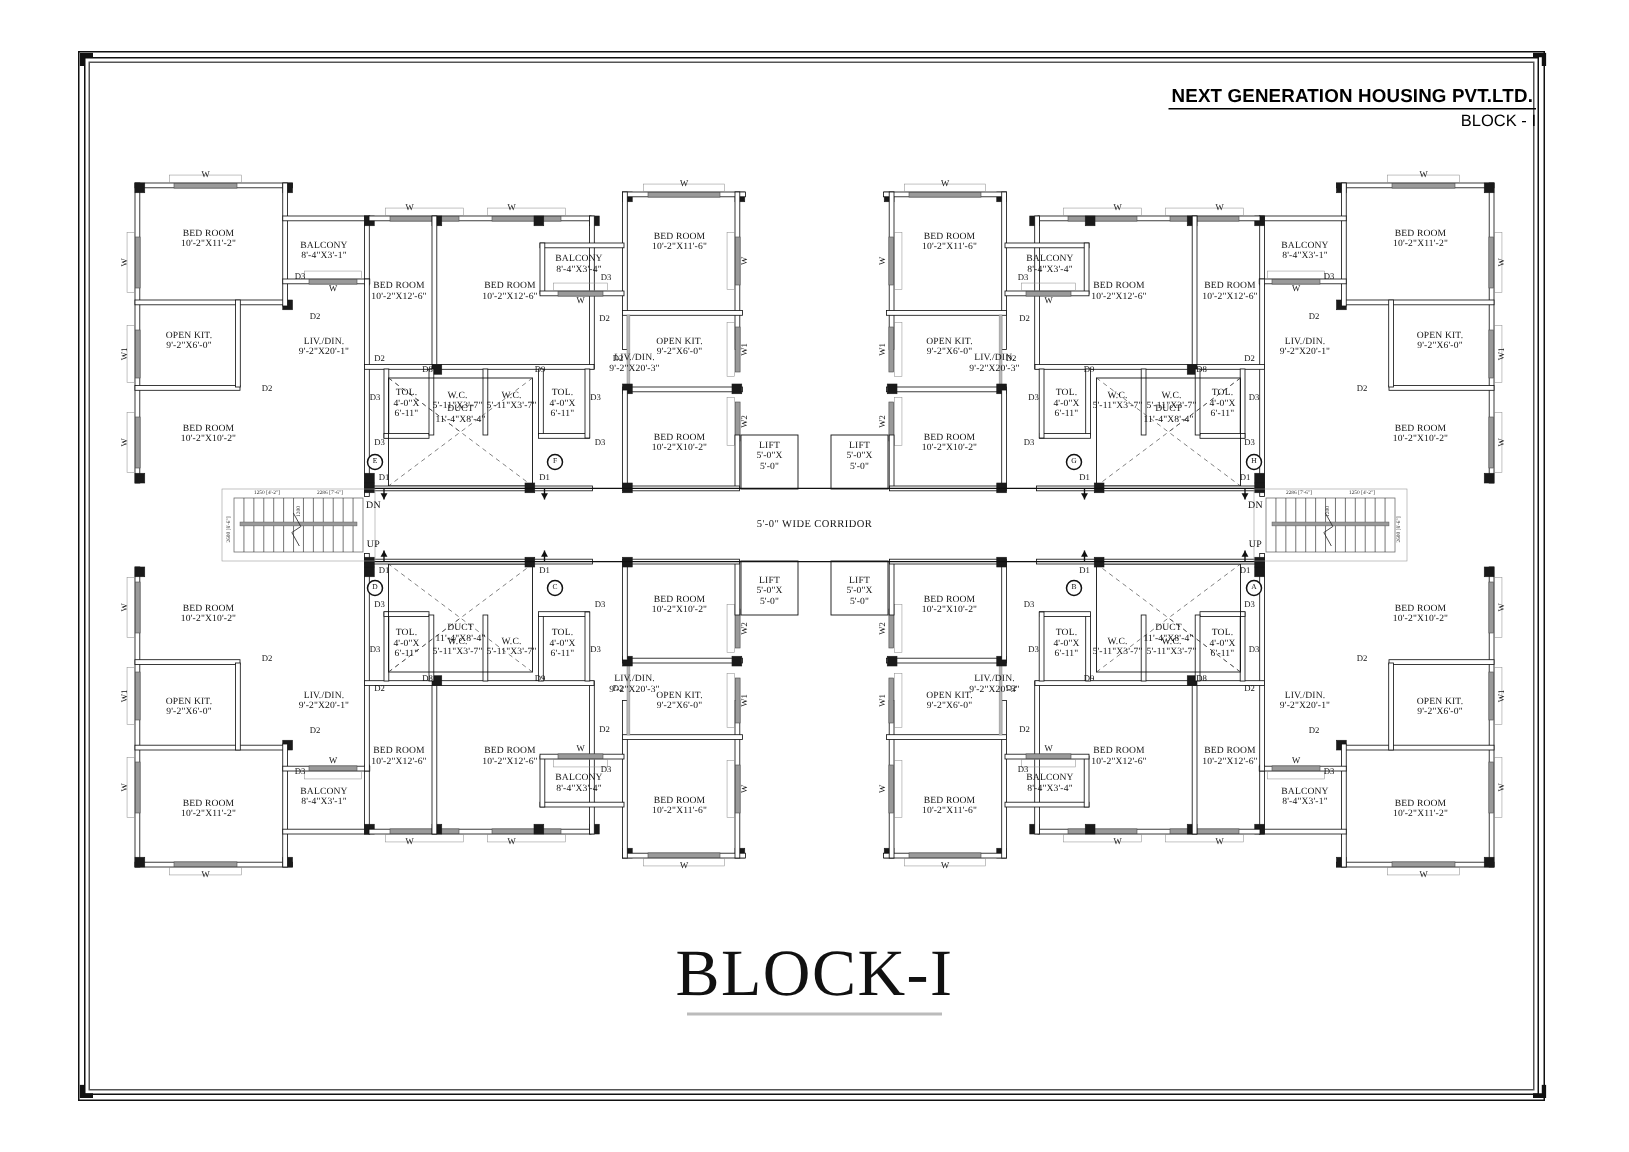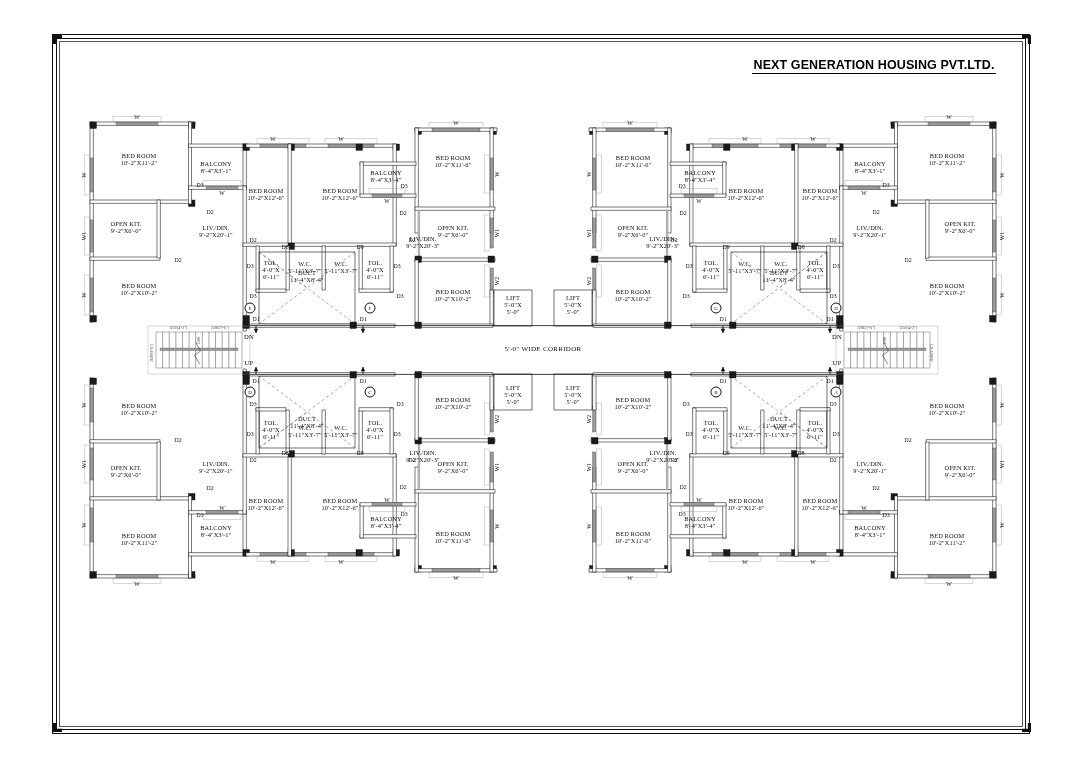--- a/index.html
+++ b/index.html
@@ -11,21 +11,21 @@
   .border-outer{position:absolute;left:52px;top:34px;width:978px;height:700px;border:1px solid #111;box-sizing:border-box;}
   .border-inner{position:absolute;left:56px;top:38px;width:970px;height:692px;border:1px solid #111;box-sizing:border-box;}
   .border-inner2{position:absolute;left:59px;top:41px;width:964px;height:686px;border:1px solid #555;box-sizing:border-box;}
   .cmark{position:absolute;width:9px;height:9px;background:#111;}
   .cmark.tl{left:53px;top:35px;clip-path:polygon(0 0,100% 0,100% 35%,35% 35%,35% 100%,0 100%);}
   .cmark.tr{left:1022px;top:35px;clip-path:polygon(0 0,100% 0,100% 100%,65% 100%,65% 35%,0 35%);}
   .cmark.bl{left:53px;top:723px;clip-path:polygon(0 0,35% 0,35% 65%,100% 65%,100% 100%,0 100%);}
   .cmark.br{left:1022px;top:723px;clip-path:polygon(65% 0,100% 0,100% 100%,0 100%,0 65%,65% 65%);}
 
   
-  #titleblock{position:absolute;right:62px;top:55px;text-align:center;width:300px;}
+  #titleblock{position:absolute;right:62px;top:55px;text-align:right;width:300px;}
   #titleblock .l1{font-family:"Liberation Sans",sans-serif;font-weight:bold;font-size:12.5px;letter-spacing:.1px;
                   border-bottom:1.4px solid #000;display:inline-block;padding:0 2px 1px 2px;color:#000;}
   #titleblock .l2{font-family:"Liberation Sans",sans-serif;font-weight:bold;font-size:12.5px;margin-top:2px;
                   border-bottom:1.4px solid #000;display:inline-block;padding:0 2px 1px 2px;color:#000;}
   #titleblock .l3{font-family:"Liberation Sans",sans-serif;font-size:11px;margin-top:2px;color:#000;}
 
   
   #caption{position:absolute;left:0;right:0;top:627px;text-align:center;}
   #caption .big{font-family:"Liberation Serif",serif;font-size:44px;letter-spacing:1px;color:#111;line-height:1;}
   #caption .rule{width:170px;height:2px;background:#bbb;margin:4px auto 0 auto;}
@@ -57,20 +57,21 @@
   <div class="border-outer"></div>
   <div class="border-inner"></div>
   <div class="border-inner2"></div>
   <div class="cmark tl"></div>
   <div class="cmark tr"></div>
   <div class="cmark bl"></div>
   <div class="cmark br"></div>
 
   <div id="titleblock">
     <div><span class="l1">NEXT GENERATION HOUSING PVT.LTD.</span></div>
+    <div class="l3">BLOCK - I</div>
   </div>
 
   <div id="plan">
     <svg id="vec" width="966" height="500" viewBox="0 0 966 500">
         <rect x="30" y="22" width="3.2" height="200" fill="#ffffff" stroke="#111111" stroke-width="0.55"></rect>
         <rect x="932.8" y="22" width="3.2" height="200" fill="#ffffff" stroke="#111111" stroke-width="0.55"></rect>
         <rect x="30" y="278" width="3.2" height="200" fill="#ffffff" stroke="#111111" stroke-width="0.55"></rect>
         <rect x="932.8" y="278" width="3.2" height="200" fill="#ffffff" stroke="#111111" stroke-width="0.55"></rect>
         <rect x="30" y="22" width="105" height="3.2" fill="#ffffff" stroke="#111111" stroke-width="0.55"></rect>
         <rect x="831" y="22" width="105" height="3.2" fill="#ffffff" stroke="#111111" stroke-width="0.55"></rect>
@@ -869,14 +870,18 @@
         <div class="gridc" style="left: 310px; top: 208px;">F</div>
         <div class="gridc" style="left: 190px; top: 292px;">D</div>
         <div class="gridc" style="left: 310px; top: 292px;">C</div>
         <div class="gridc" style="left: 776px; top: 208px;">H</div>
         <div class="gridc" style="left: 656px; top: 208px;">G</div>
         <div class="gridc" style="left: 776px; top: 292px;">A</div>
         <div class="gridc" style="left: 656px; top: 292px;">B</div>
       </div>
   </div>
 
+  <div id="caption">
+    <div class="big">BLOCK-I</div>
+    <div class="rule"></div>
+  </div>
 
 </div>
 
 </body></html>

